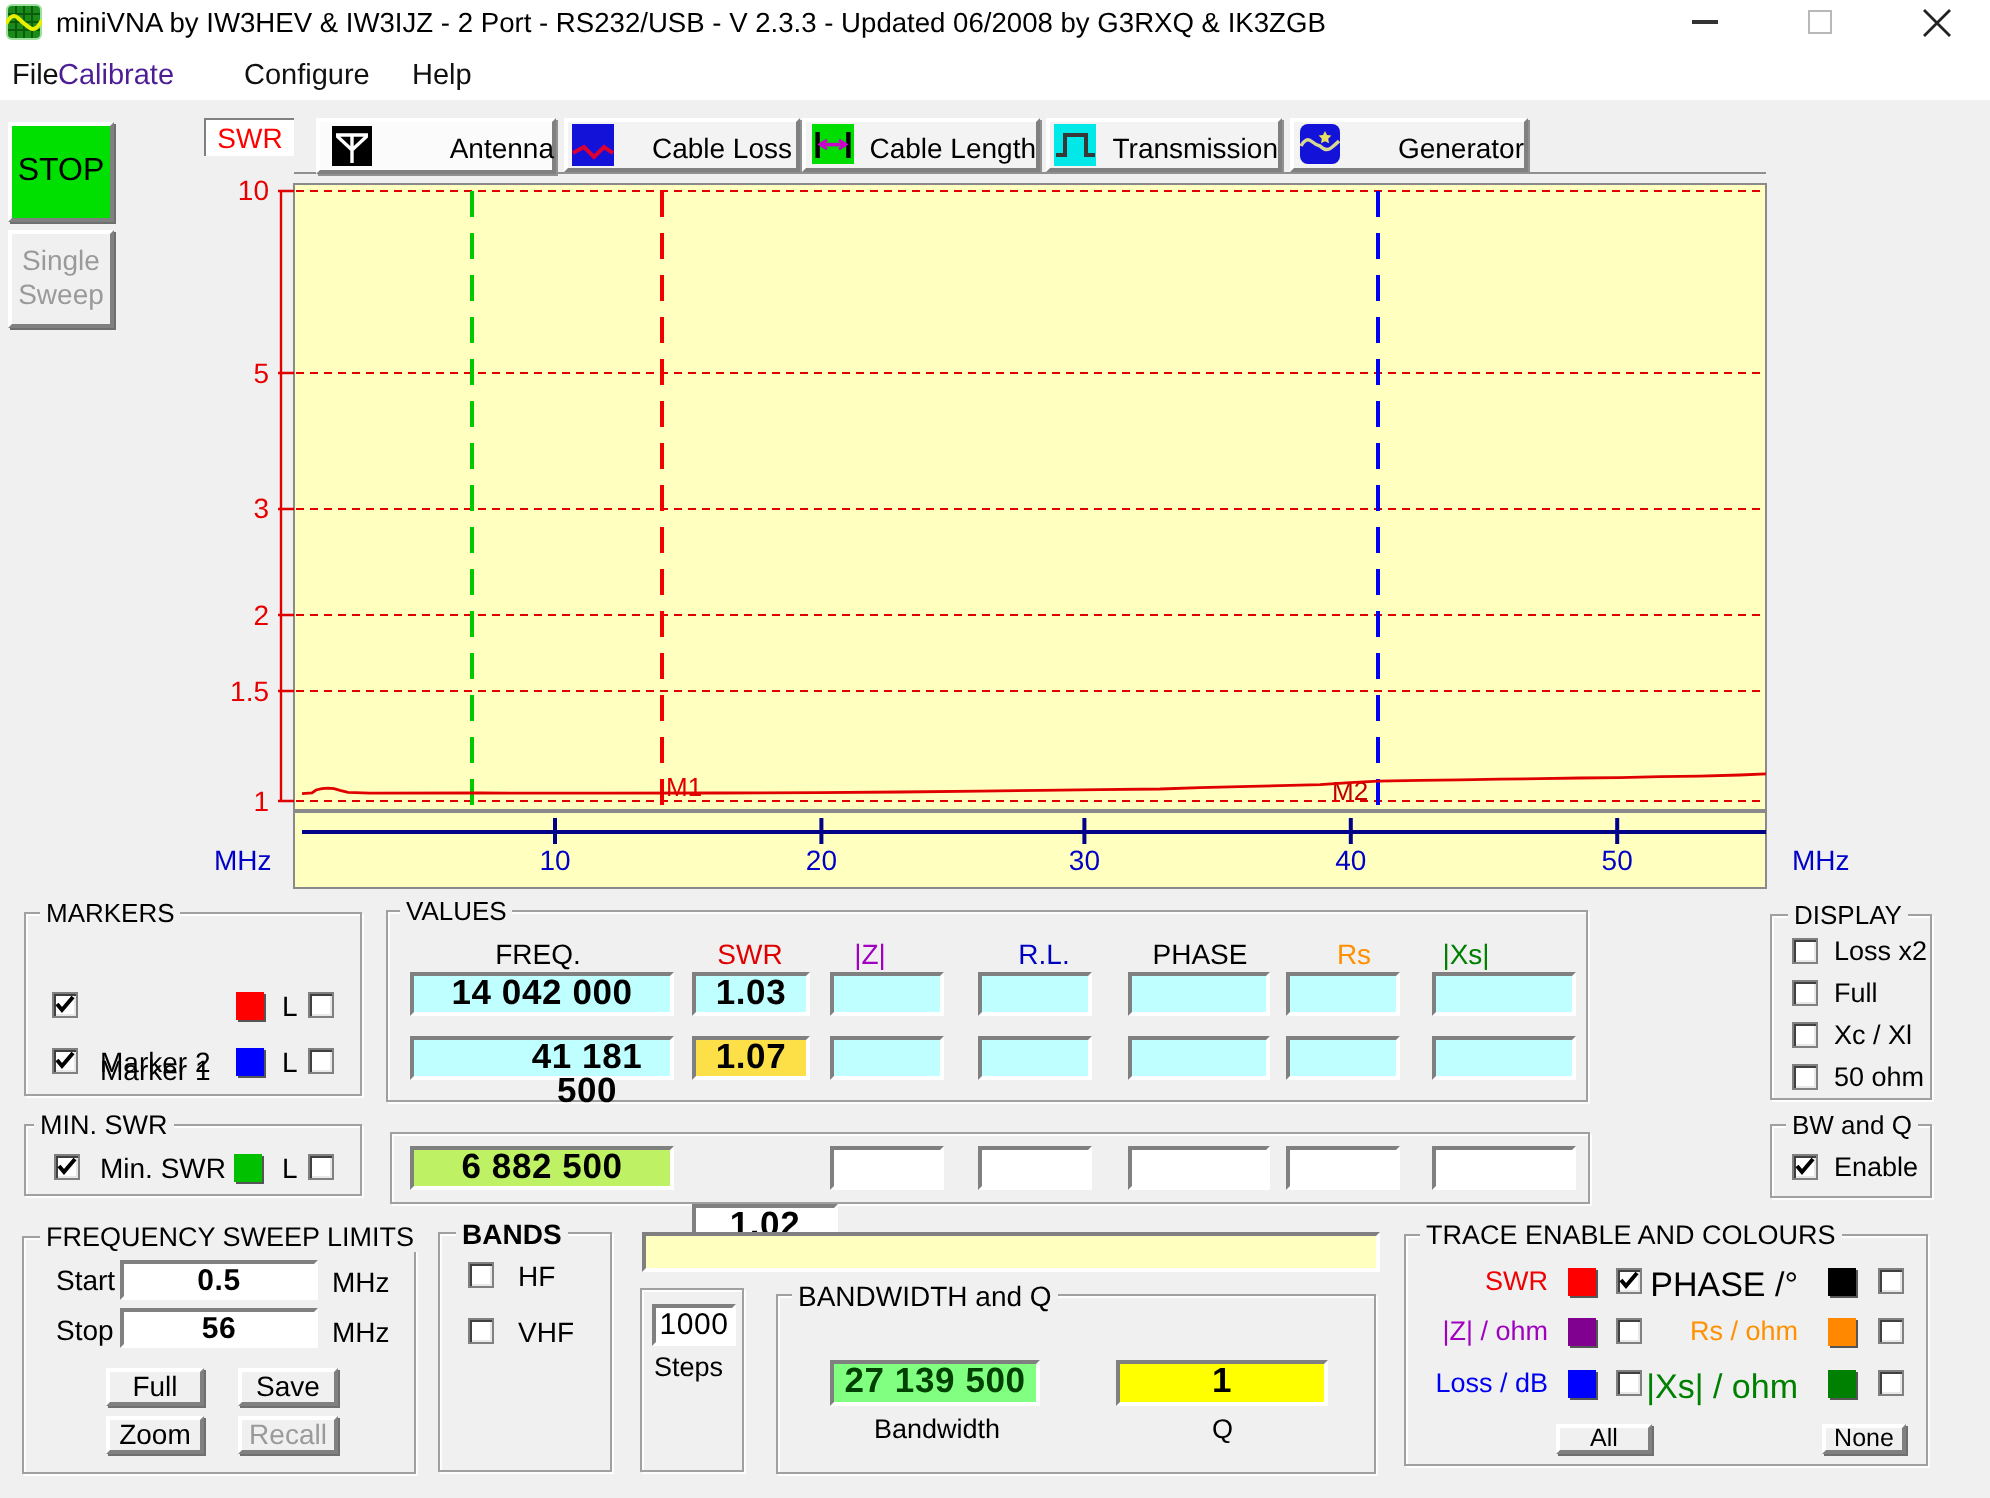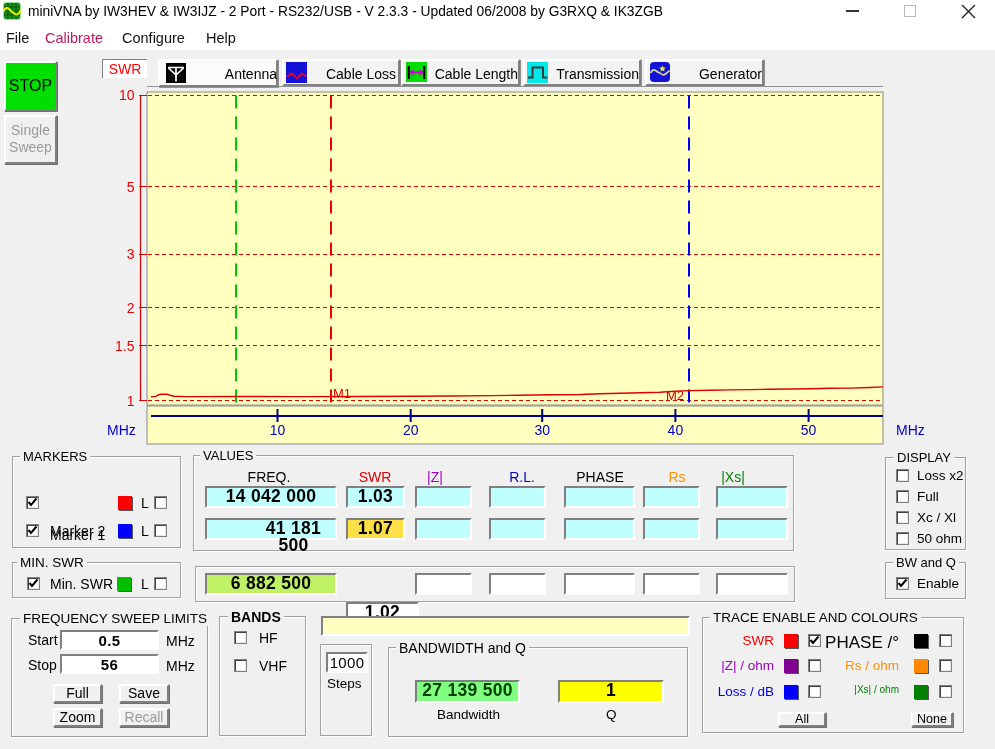--- a/index.html
+++ b/index.html
@@ -29,21 +29,21 @@
 </svg>
 <div class="abs" style="left:28px;top:4px;font-size:13.8px;color:#000;">miniVNA by IW3HEV &amp; IW3IJZ - 2 Port - RS232/USB - V 2.3.3 - Updated 06/2008 by G3RXQ &amp; IK3ZGB</div>
 <div class="abs" style="left:846px;top:10px;width:13px;height:2px;background:#333;"></div>
 <div class="abs" style="left:904px;top:5px;width:12px;height:12px;border:1px solid #b8b8b8;"></div>
 <svg class="abs" style="left:961px;top:4px;" width="15" height="15">
     <path d="M1 1 L14 14 M14 1 L1 14" stroke="#222" stroke-width="1.4"></path>
   </svg>
 
 <div class="abs" style="left:0;top:23px;width:995px;height:27px;background:#ffffff;"></div>
 <div class="abs" style="left:6px;top:30px;font-size:14.5px;color:#111;">File</div>
-<div class="abs" style="left:45px;top:30px;font-size:14.5px;color:#be185d;">Calibrate</div>
+<div class="abs" style="left:29px;top:30px;font-size:14.5px;color:#4c1d95;">Calibrate</div>
 <div class="abs" style="left:122px;top:30px;font-size:14.5px;color:#111;">Configure</div>
 <div class="abs" style="left:206px;top:30px;font-size:14.5px;color:#111;">Help</div>
 
 <div class="btn" style="left:4px;top:61px;width:53px;height:50px;background:#00e000;font-size:16px;line-height:46px;">STOP</div>
 <div class="btn" style="left:4px;top:115px;width:53px;height:49px;color:#9a9a9a;font-size:14px;line-height:17px;padding-top:5px;">Single<br>Sweep</div>
 
 <div class="abs" style="left:102px;top:59px;width:45px;height:19px;background:#ffffff;border-top:1px solid #808080;border-left:1px solid #808080;text-align:center;font-size:14px;color:#f00;line-height:18px;">SWR</div>
 
 <div class="abs" style="left:147px;top:86px;width:736px;height:1px;background:#909090;"></div>
 <div class="btn" style="left:158px;top:59px;width:120px;height:28px;background:#fbfbfb;box-shadow:1px 1px 0 #909090;"></div>
@@ -266,17 +266,17 @@
 <div class="cb" style="left:939px;top:634px;"></div>
 <div class="abs" style="left:674px;top:658px;width:100px;text-align:right;font-size:13.5px;color:#a000c0;">|Z| / ohm</div>
 <div class="sw" style="left:784px;top:659px;background:#800090;"></div>
 <div class="cb" style="left:808px;top:659px;"></div>
 <div class="abs" style="left:799px;top:658px;width:100px;text-align:right;font-size:13.5px;color:#ff9000;">Rs / ohm</div>
 <div class="sw" style="left:914px;top:659px;background:#ff8800;"></div>
 <div class="cb" style="left:939px;top:659px;"></div>
 <div class="abs" style="left:674px;top:684px;width:100px;text-align:right;font-size:13.5px;color:#0000f0;">Loss / dB</div>
 <div class="sw" style="left:784px;top:685px;background:#0000ff;"></div>
 <div class="cb" style="left:808px;top:685px;"></div>
-<div class="abs" style="left:799px;top:684px;width:100px;text-align:right;font-size:10px;color:#008000;">|Xs| / ohm</div>
+<div class="abs" style="left:799px;top:684px;width:100px;text-align:right;font-size:17px;color:#008000;">|Xs| / ohm</div>
 <div class="sw" style="left:914px;top:685px;background:#008000;"></div>
 <div class="cb" style="left:939px;top:685px;"></div>
 <div class="btn" style="left:778px;top:712px;width:48px;height:15px;font-size:12.5px;line-height:11px;">All</div>
 <div class="btn" style="left:911px;top:712px;width:42px;height:15px;font-size:12.5px;line-height:11px;">None</div>
 
 </body></html>

